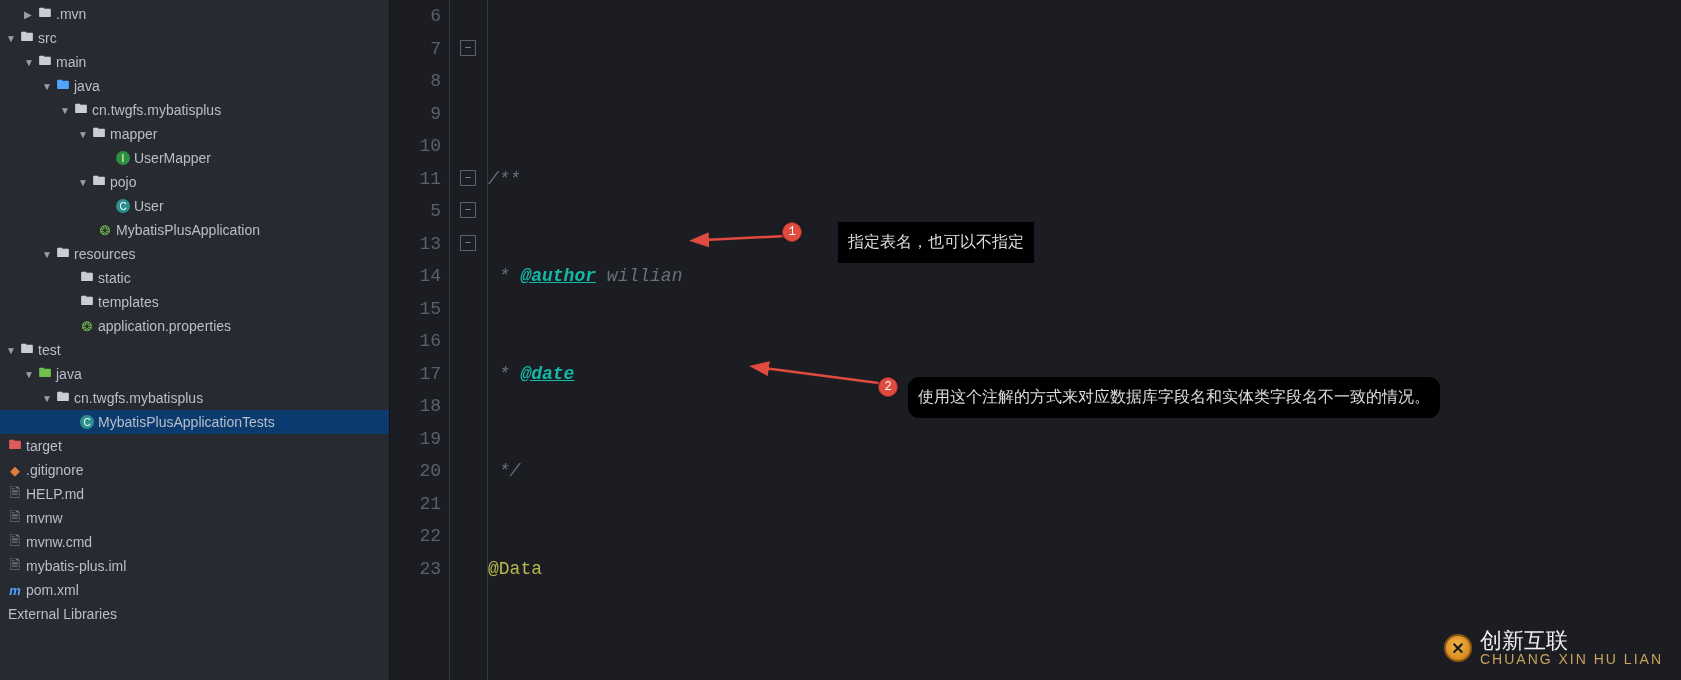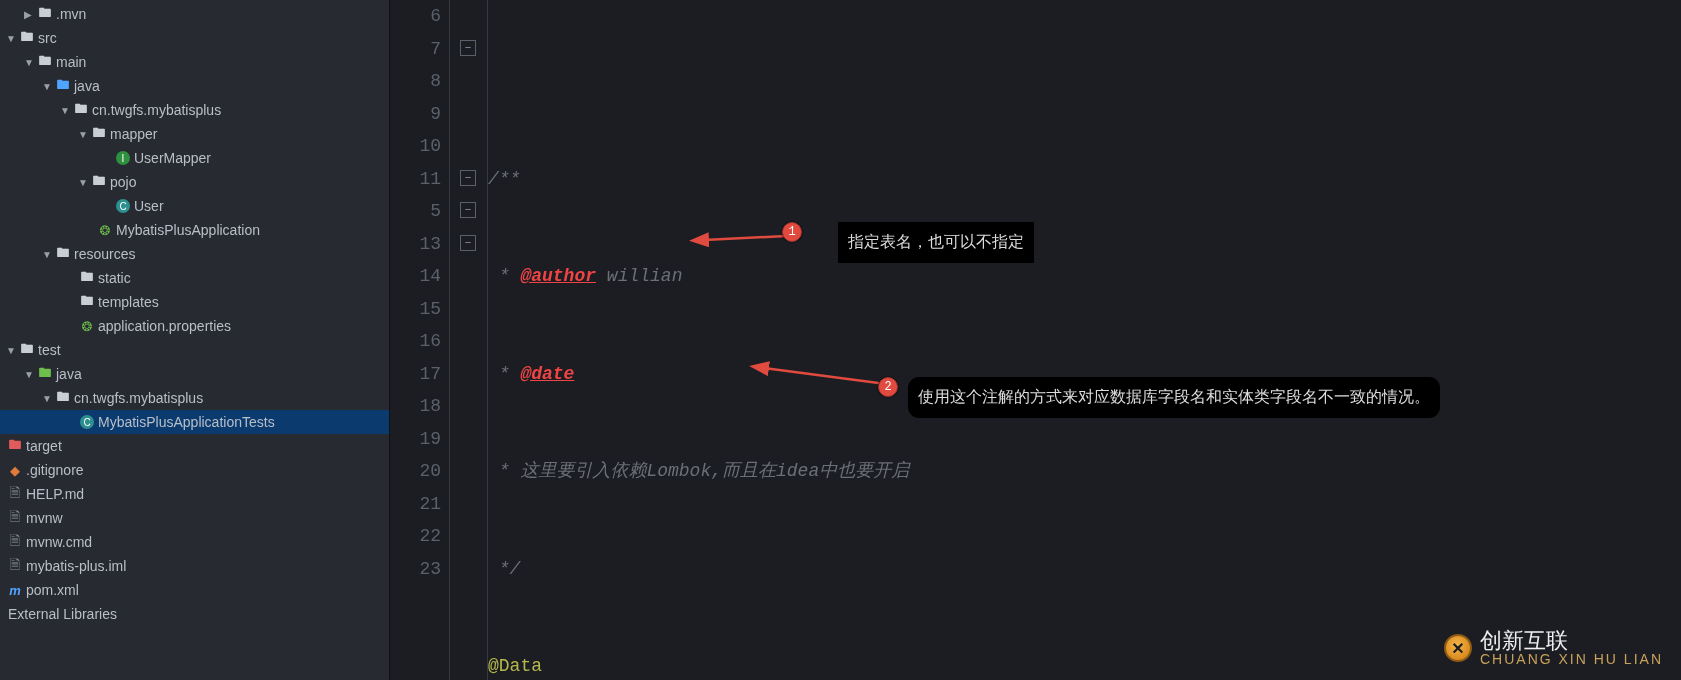--- a/index.html
+++ b/index.html
@@ -71,21 +71,21 @@
     border:1px solid #5b616c; color:#8f96a3; font-size:11px;
     display:flex; align-items:center; justify-content:center;
     background:#1b1d22;
   }
   .code {
     position:absolute; left:98px; right:0; top:0;
     white-space: pre; color:#cccccc;
   }
   .code .row { height:32.5px; display:flex; align-items:center; position:relative; }
   .c-docgrey { color:#6b6f78; font-style:italic; }
-  .c-doctag  { color:#ef4444; font-style:italic; text-decoration:underline; font-weight:bold; }
+  .c-doctag  { color:#14b8a6; font-style:italic; text-decoration:underline; font-weight:bold; }
   .c-anno    { color:#b7b84a; }
 
   
   .badge {
     position:absolute; width:20px; height:20px; border-radius:50%;
     background:#e04a3f; color:#fff; font-size:12px;
     display:flex; align-items:center; justify-content:center;
     border:1px solid #933; box-shadow:0 0 2px #000;
   }
   .callout {
@@ -315,21 +315,20 @@
       <div class="fold-mark" style="top:40px">−</div>
       <div class="fold-mark" style="top:170px">−</div>
       <div class="fold-mark" style="top:202px">−</div>
       <div class="fold-mark" style="top:235px">−</div>
     </div>
     <div class="code">
       <div class="row"></div>
       <div class="row"><span class="c-docgrey">/**</span></div>
       <div class="row"><span class="c-docgrey"> * </span><span class="c-doctag">@author</span><span class="c-docgrey"> willian</span></div>
       <div class="row"><span class="c-docgrey"> * </span><span class="c-doctag">@date</span></div>
-      <div class="row"><span class="c-docgrey"> * 这里要引入依赖Lombok,而且在idea中也要开启</span></div>
       <div class="row"><span class="c-docgrey"> */</span></div>
       <div class="row"><span class="c-anno">@Data</span></div>
       
       
       
       
       
       
       
       

